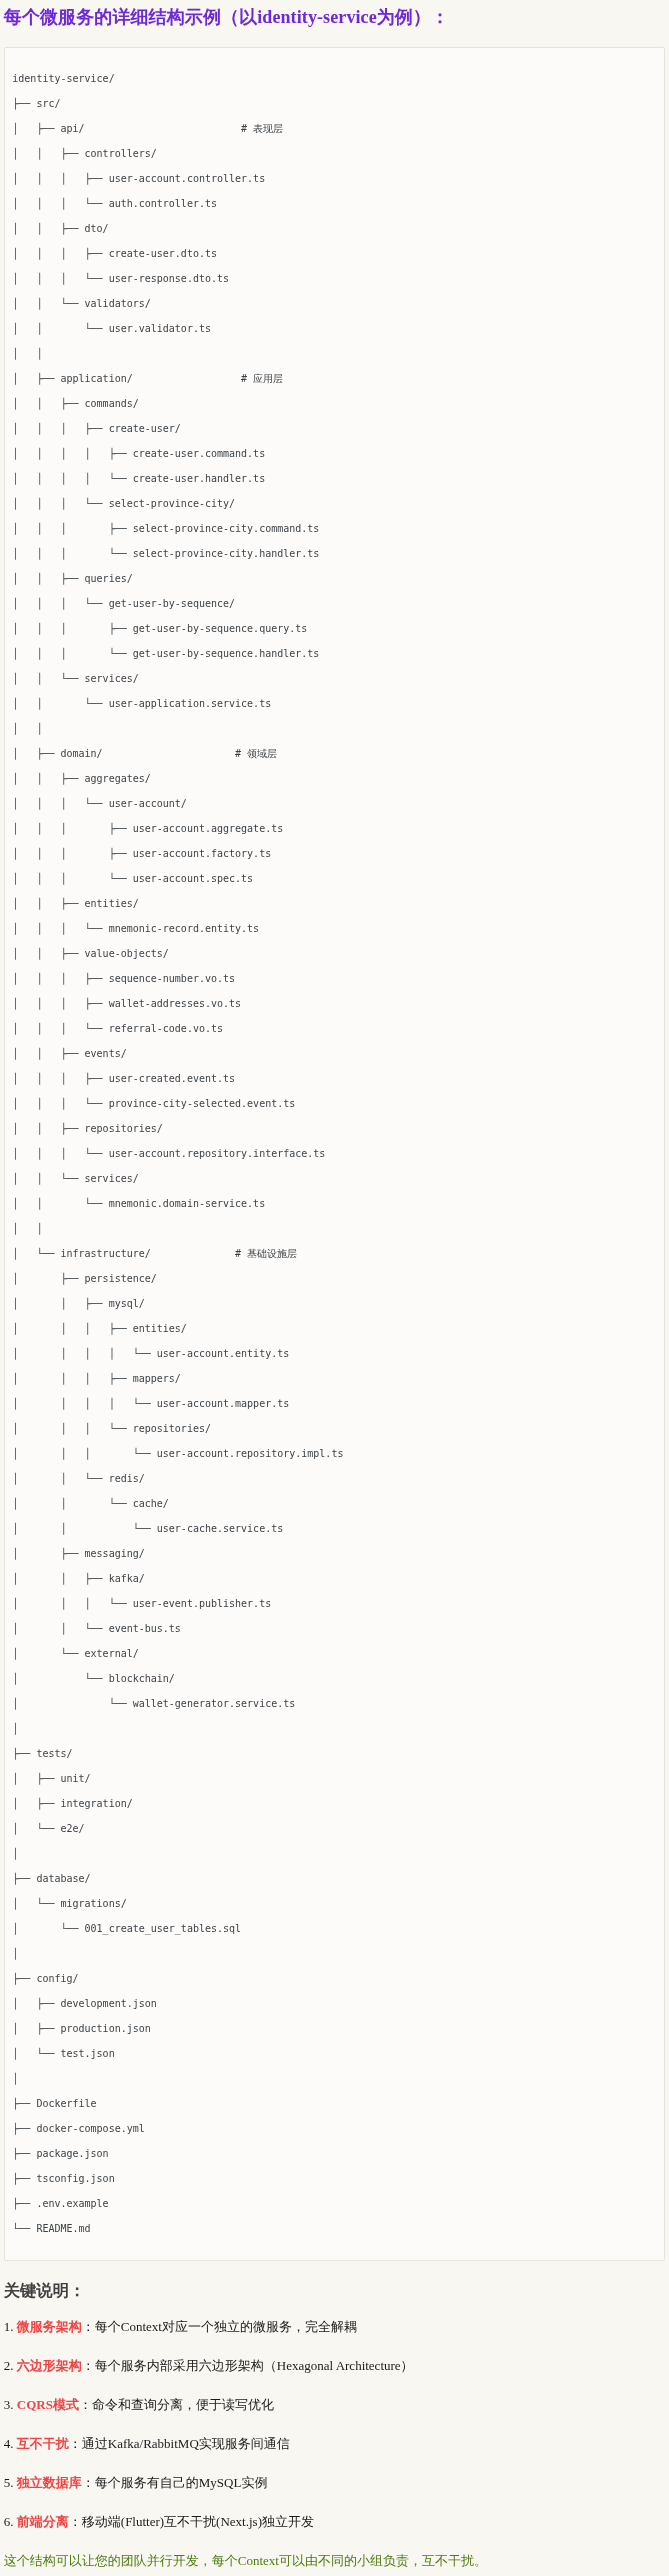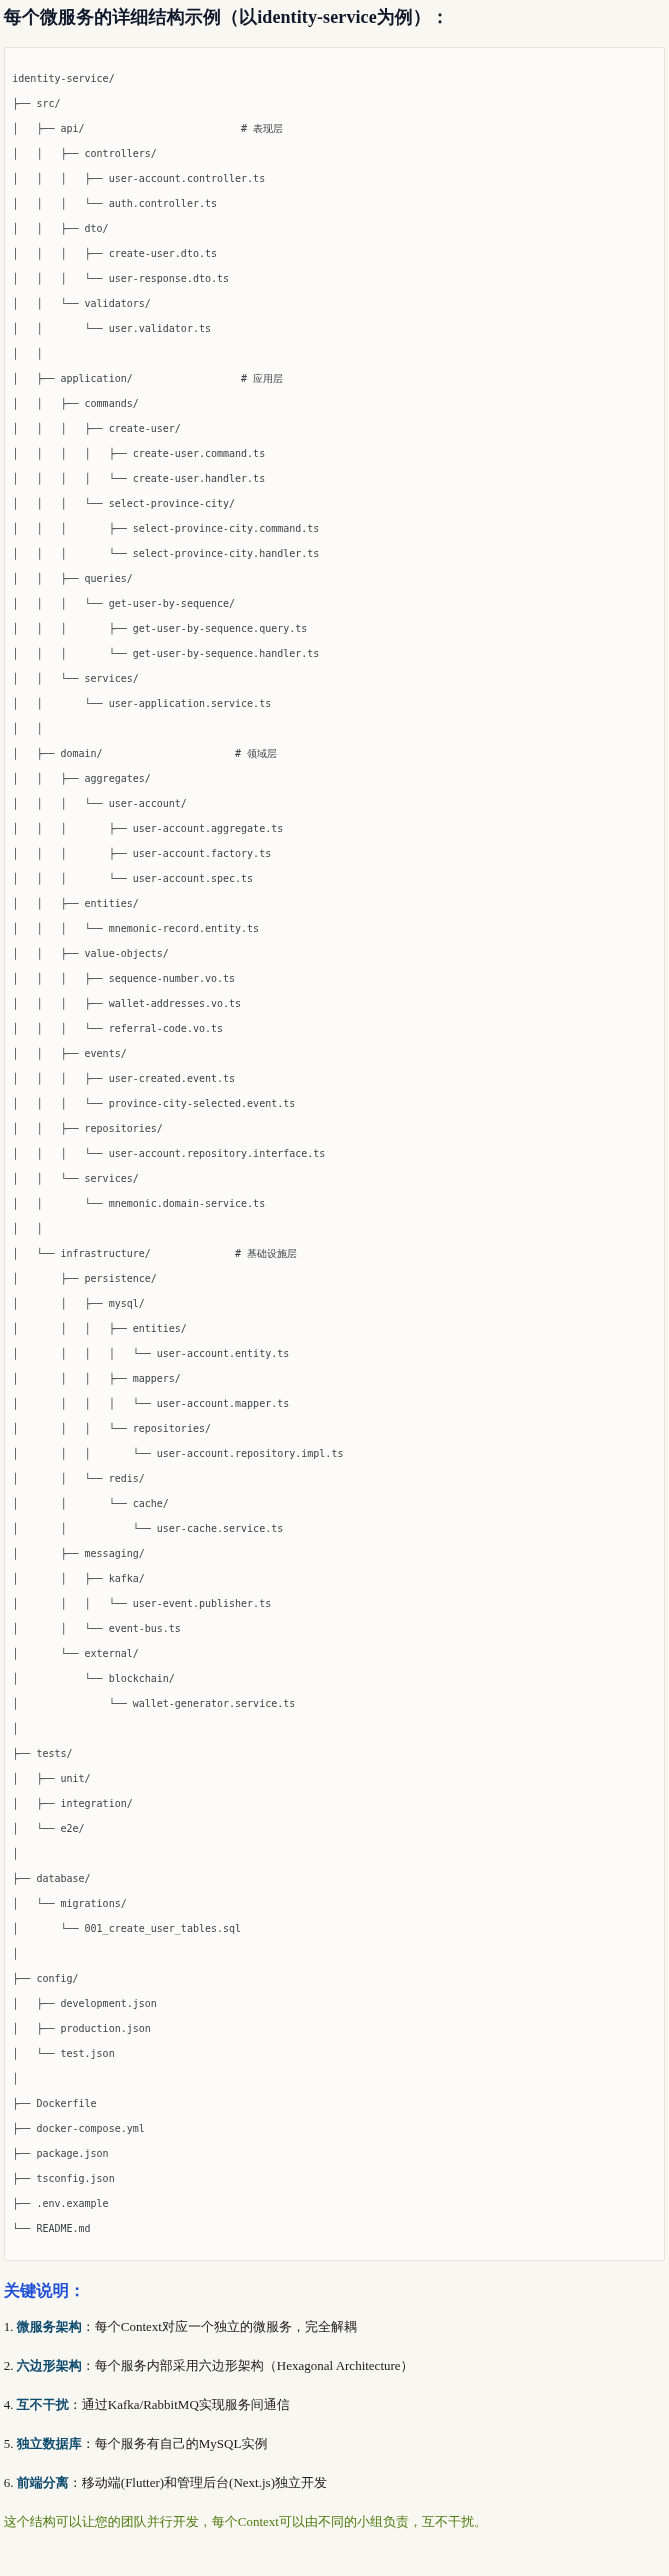--- a/index.html
+++ b/index.html
@@ -9,21 +9,21 @@
     padding: 5px 3.8px 16.3px 3.8px;
     background: #f9f7f2;
     color: #1b1b1b;
     font-family: "Liberation Serif", "DejaVu Serif", serif;
   }
   .page-title {
     font-size: 18px;
     font-weight: bold;
     line-height: 25px;
     margin: 0 0 17px 0;
-    color: #0f172a;
+    color: #6d28d9;
     letter-spacing: 0.1px;
   }
   .code-block {
     box-sizing: border-box;
     margin: 0;
     border: 0.6px solid #e6e3db;
     border-radius: 1.9px;
     background: #fcfbf9;
     padding: 17.5px 6.3px 19px 7.5px;
     overflow: hidden;
@@ -34,30 +34,30 @@
     font-size: 10px;
     line-height: 25px;
     color: #3d4247;
     white-space: pre;
   }
   .notes-heading {
     font-size: 16.3px;
     font-weight: bold;
     line-height: 21px;
     margin: 19.4px 0 16.3px 0;
-    color: #1d4ed8;
+    color: #404040;
   }
   .note-item {
     font-size: 13px;
     line-height: 19px;
     margin: 0 0 20px 0;
     white-space: nowrap;
   }
   .note-num { color: #1b1b1b; }
-  .note-label { font-weight: bold; color: #0c4a6e; }
+  .note-label { font-weight: bold; color: #ef4444; }
   .note-text { color: #1b1b1b; }
   .closing-paragraph {
     font-size: 13px;
     line-height: 19px;
     margin: 20px 0 0 0;
     color: #4d7c0f;
     white-space: nowrap;
   }
 </style>
 </head>
@@ -151,19 +151,20 @@
 ├── package.json
 ├── tsconfig.json
 ├── .env.example
 └── README.md</code></pre>
 
 <h2 class="notes-heading">关键说明：</h2>
 
 <div>
   <div class="note-item"><span class="note-num">1. </span><span class="note-label">微服务架构</span><span class="note-text">：每个Context对应一个独立的微服务，完全解耦</span></div>
   <div class="note-item"><span class="note-num">2. </span><span class="note-label">六边形架构</span><span class="note-text">：每个服务内部采用六边形架构（Hexagonal Architecture）</span></div>
+  <div class="note-item"><span class="note-num">3. </span><span class="note-label">CQRS模式</span><span class="note-text">：命令和查询分离，便于读写优化</span></div>
   <div class="note-item"><span class="note-num">4. </span><span class="note-label">互不干扰</span><span class="note-text">：通过Kafka/RabbitMQ实现服务间通信</span></div>
   <div class="note-item"><span class="note-num">5. </span><span class="note-label">独立数据库</span><span class="note-text">：每个服务有自己的MySQL实例</span></div>
-  <div class="note-item"><span class="note-num">6. </span><span class="note-label">前端分离</span><span class="note-text">：移动端(Flutter)和管理后台(Next.js)独立开发</span></div>
+  <div class="note-item"><span class="note-num">6. </span><span class="note-label">前端分离</span><span class="note-text">：移动端(Flutter)互不干扰(Next.js)独立开发</span></div>
 </div>
 
 <p class="closing-paragraph">这个结构可以让您的团队并行开发，每个Context可以由不同的小组负责，互不干扰。</p>
 
 
 </body></html>

